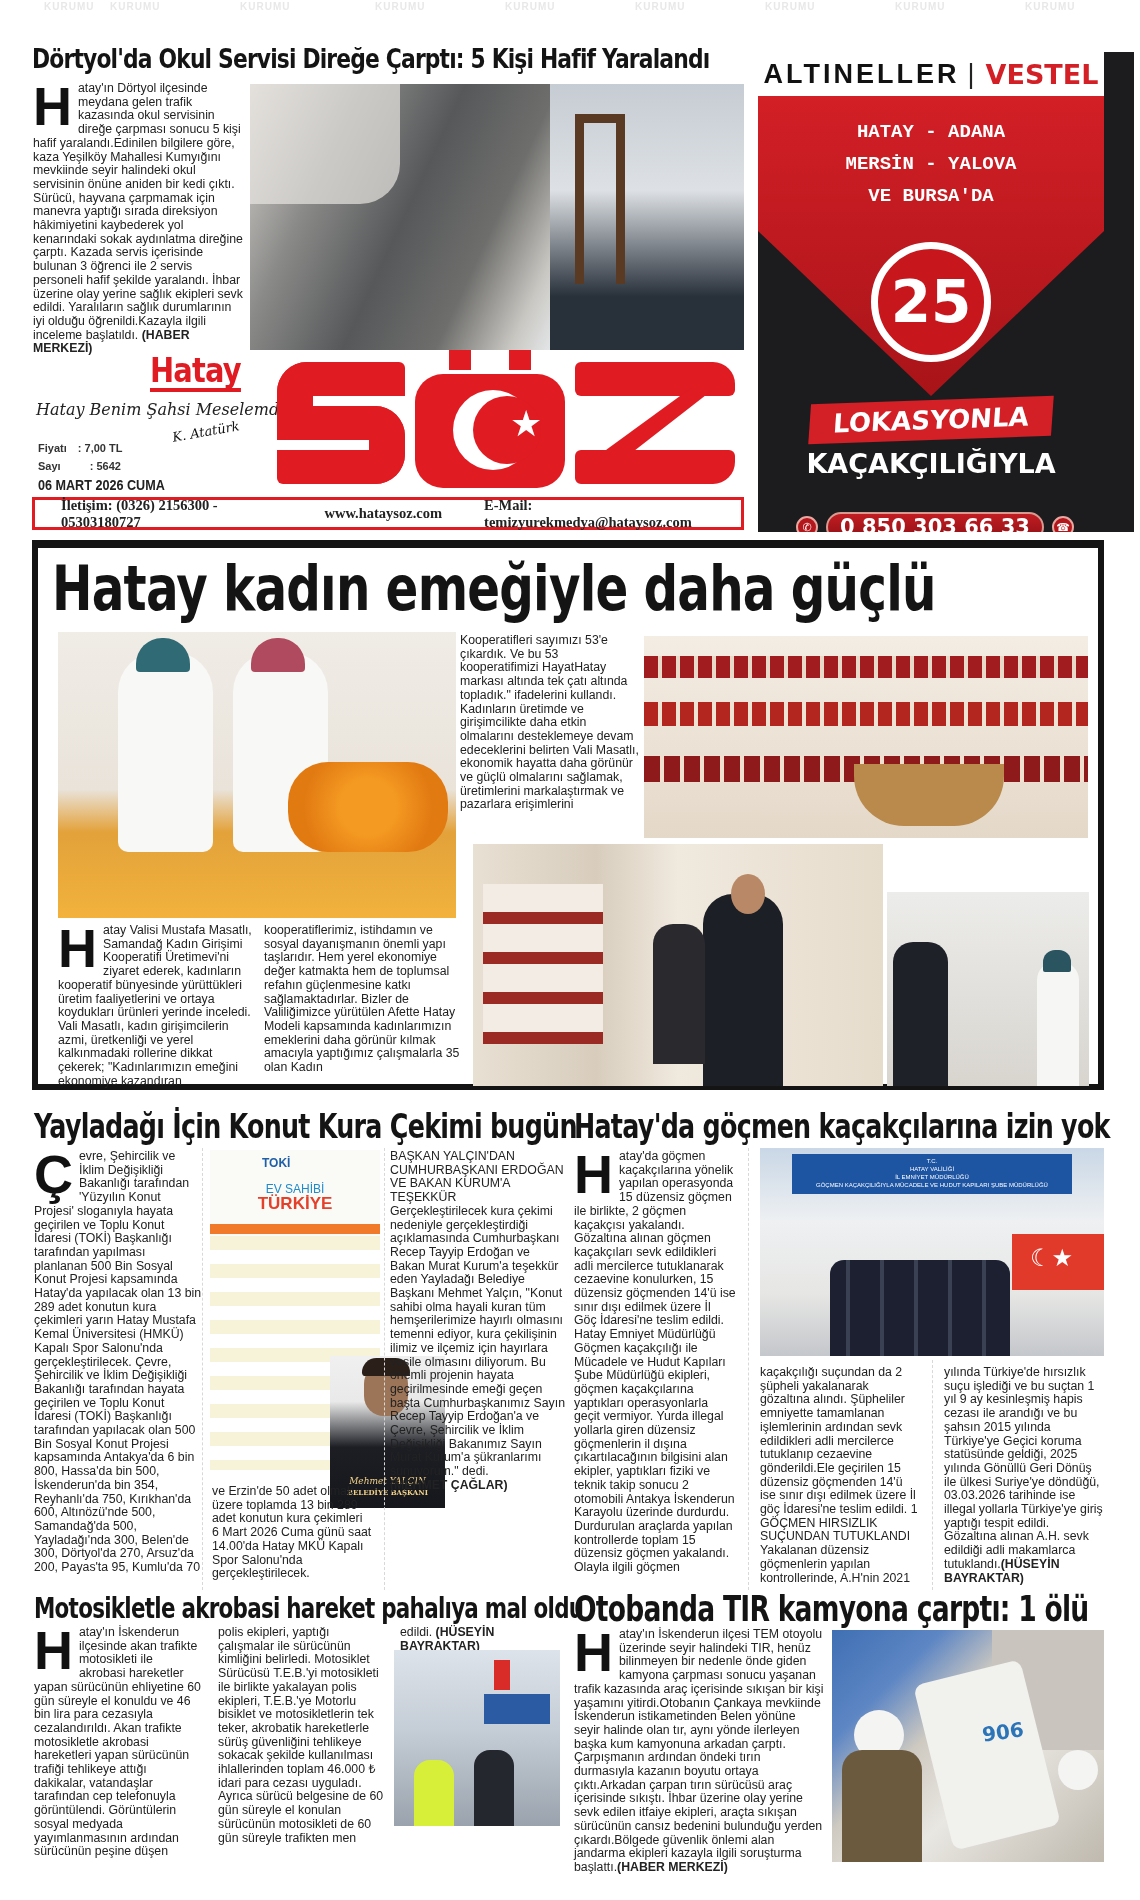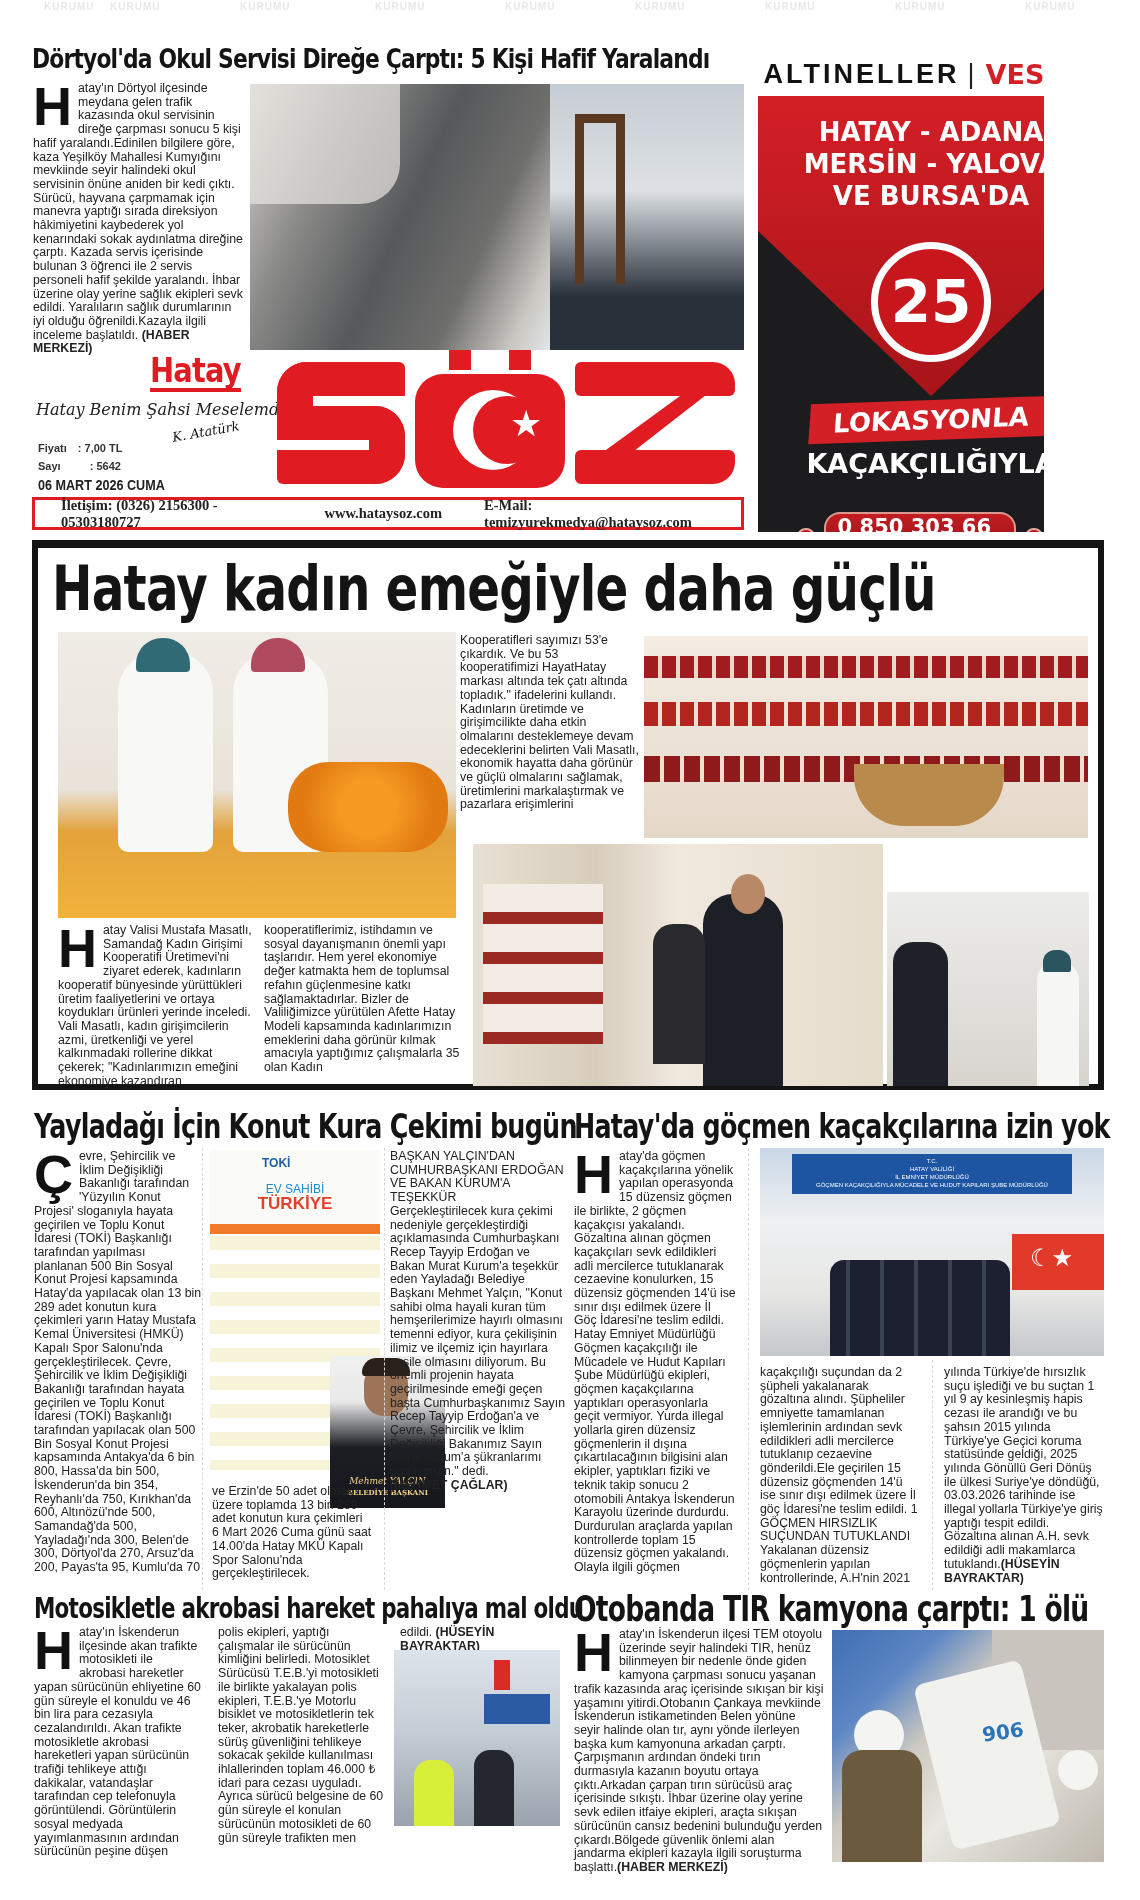--- a/index.html
+++ b/index.html
@@ -9,21 +9,21 @@
   .headline { font-family: "DejaVu Sans", sans-serif; font-weight: 900; letter-spacing: -1px; color: #141414; transform-origin: left top; white-space: nowrap; }
   .body-text { font-size: 12.3px; line-height: 13.7px; color: #222; }
   .dropcap { float: left; font-size: 54px; line-height: 44px; font-weight: 700; margin: 2px 6px 0 0; font-family: "Liberation Sans", sans-serif; color: #111; }
   .credit { font-weight: 700; }
   .photo { position: absolute; overflow: hidden; }
   .watermark-top { position: absolute; top: 0; left: 0; width: 1140px; height: 14px; font-size: 10px; color: #e8e8e8; font-weight: 700; letter-spacing: 1px; }
   .watermark-top span { position: absolute; top: 1px; }
   .black-frame { position: absolute; left: 32px; top: 540px; width: 1072px; height: 550px; background: #141414; }
   .white-panel { position: absolute; left: 38px; top: 548px; width: 1060px; height: 536px; background: #fff; }
   .contact-bar { position: absolute; left: 32px; top: 497px; width: 712px; height: 33px; border: 3px solid #e01b22; display: flex; align-items: center; font-family: "Liberation Serif", serif; font-weight: 700; font-size: 14.5px; color: #222; }
-  .ad { position: absolute; left: 758px; top: 52px; width: 286px; height: 480px; background: #1c1c1e; overflow: hidden; }
+  .ad { position: absolute; left: 758px; top: 52px; width: 376px; height: 480px; background: #1c1c1e; overflow: hidden; }
   .ad-top { position: absolute; left: 0; top: 0; width: 346px; height: 44px; background: #fff; display: flex; align-items: center; justify-content: center; font-size: 27px; font-weight: 700; letter-spacing: 3px; }
   .ad-red-tri { position: absolute; left: 0; top: 44px; width: 346px; height: 300px; background: linear-gradient(180deg,#d31f26,#a81419); clip-path: polygon(0 0,100% 0,100% 45%,50% 100%,0 45%); }
   .ad-text { position: absolute; width: 346px; text-align: center; color: #fff; font-weight: 900; font-family: "DejaVu Sans", sans-serif; }
   .ad-circle { position: absolute; left: 113px; top: 190px; width: 120px; height: 120px; border-radius: 50%; border: 7px solid #fff; background: #c8161d; color: #fff; font-size: 58px; font-weight: 900; display: flex; align-items: center; justify-content: center; font-family: "DejaVu Sans", sans-serif; }
   .ad-lok { position: absolute; left: 52px; top: 348px; width: 242px; height: 40px; background: #d31f26; transform: skewX(-6deg) rotate(-2deg); color: #fff; font-size: 26px; font-weight: 900; display: flex; align-items: center; justify-content: center; font-family: "DejaVu Sans", sans-serif; }
   .round-icon { width: 22px; height: 22px; border-radius: 50%; background: #b3171c; border: 2px solid #e8a7a0; color: #fff; font-size: 11px; display: flex; align-items: center; justify-content: center; }
   .col-sep { position: absolute; width: 0; border-left: 1px dashed #d8d8d8; }
 </style>
 </head>
 <body>
@@ -98,21 +98,21 @@
   <span style="margin-left:42px">E-Mail: temizyurekmedya@hataysoz.com</span>
 </div>
 
 <div class="ad">
   <div class="ad-top">
     <span style="color:#111;">ALTINELLER</span>
     <span style="color:#222;margin:0 8px;font-weight:400;">|</span>
     <span style="color:#d31f26;font-family:'DejaVu Sans',sans-serif;font-weight:900;letter-spacing:0;">VESTEL</span>
   </div>
   <div class="ad-red-tri"></div>
-  <div class="ad-text" style="top:64px;font-size:26px;line-height:32px;">
+  <div class="ad-text" style="top:64px;font-size:19px;line-height:32px;font-family:Liberation Mono, monospace;">
     <div>HATAY - ADANA</div>
     <div>MERSİN - YALOVA</div>
     <div>VE BURSA'DA</div>
   </div>
   <div class="ad-circle">25</div>
   <div class="ad-lok">LOKASYONLA</div>
   <div class="ad-text" style="top:396px;font-size:27px;">KAÇAKÇILIĞIYLA</div>
   <div class="abs" style="left:22px;top:457px;width:302px;height:0;"></div>
   <div class="abs" style="left:38px;top:460px;display:flex;align-items:center;gap:8px;">
     <div class="round-icon">✆</div>

